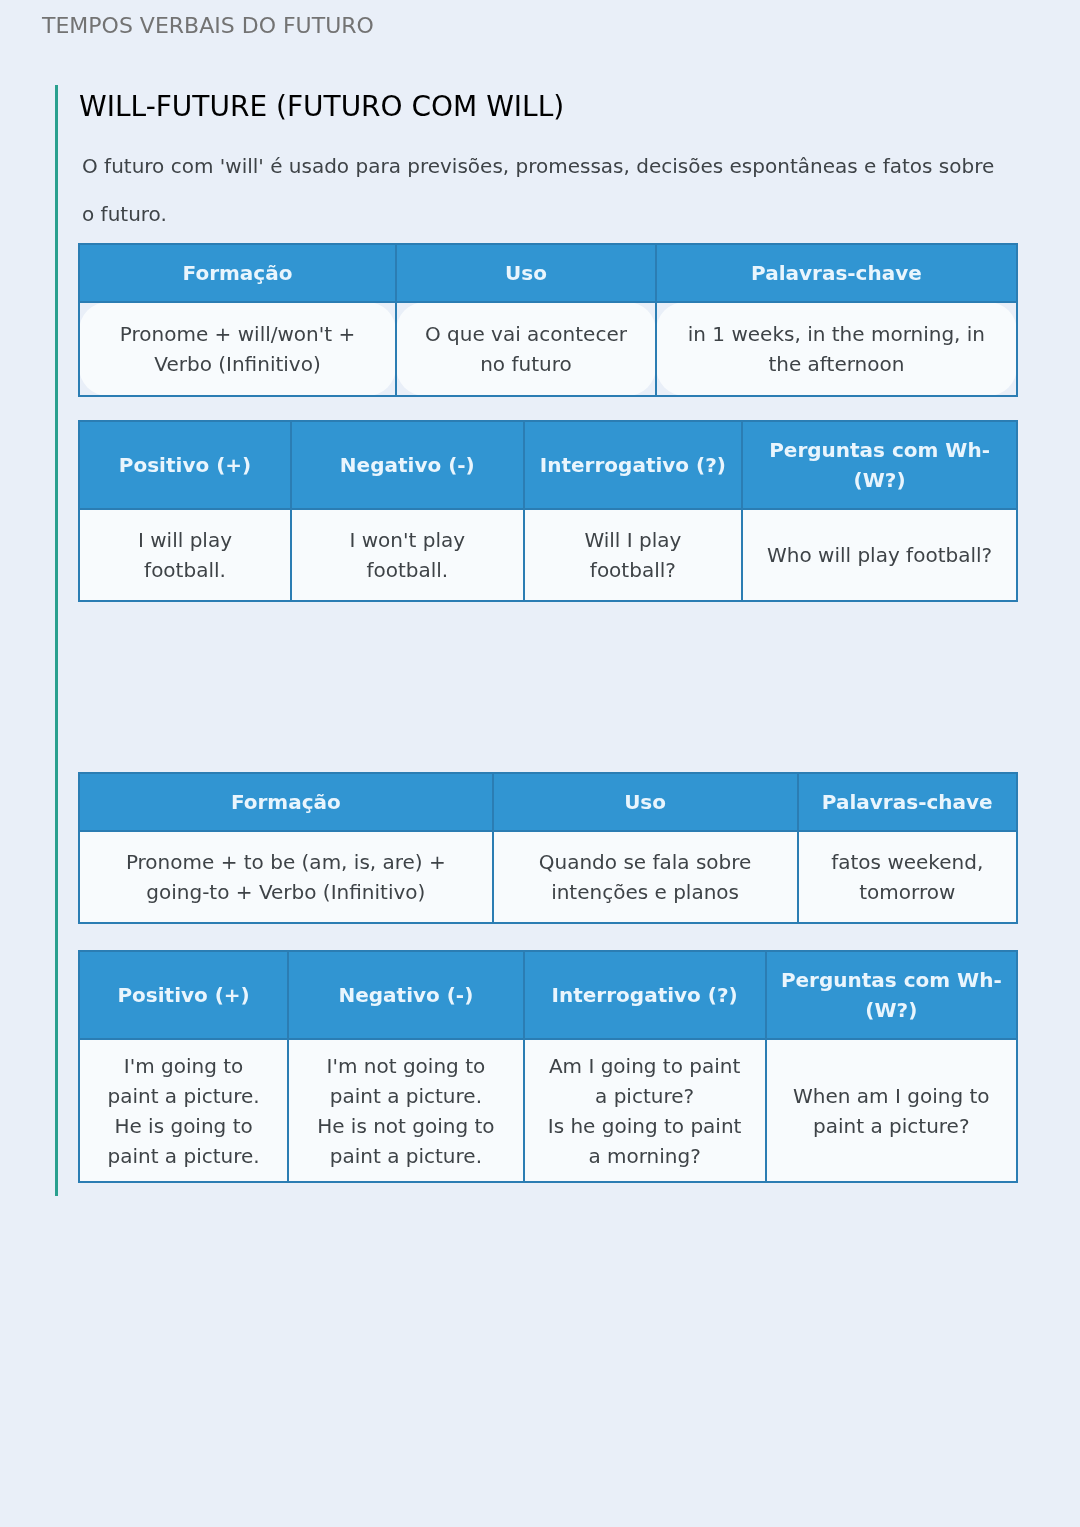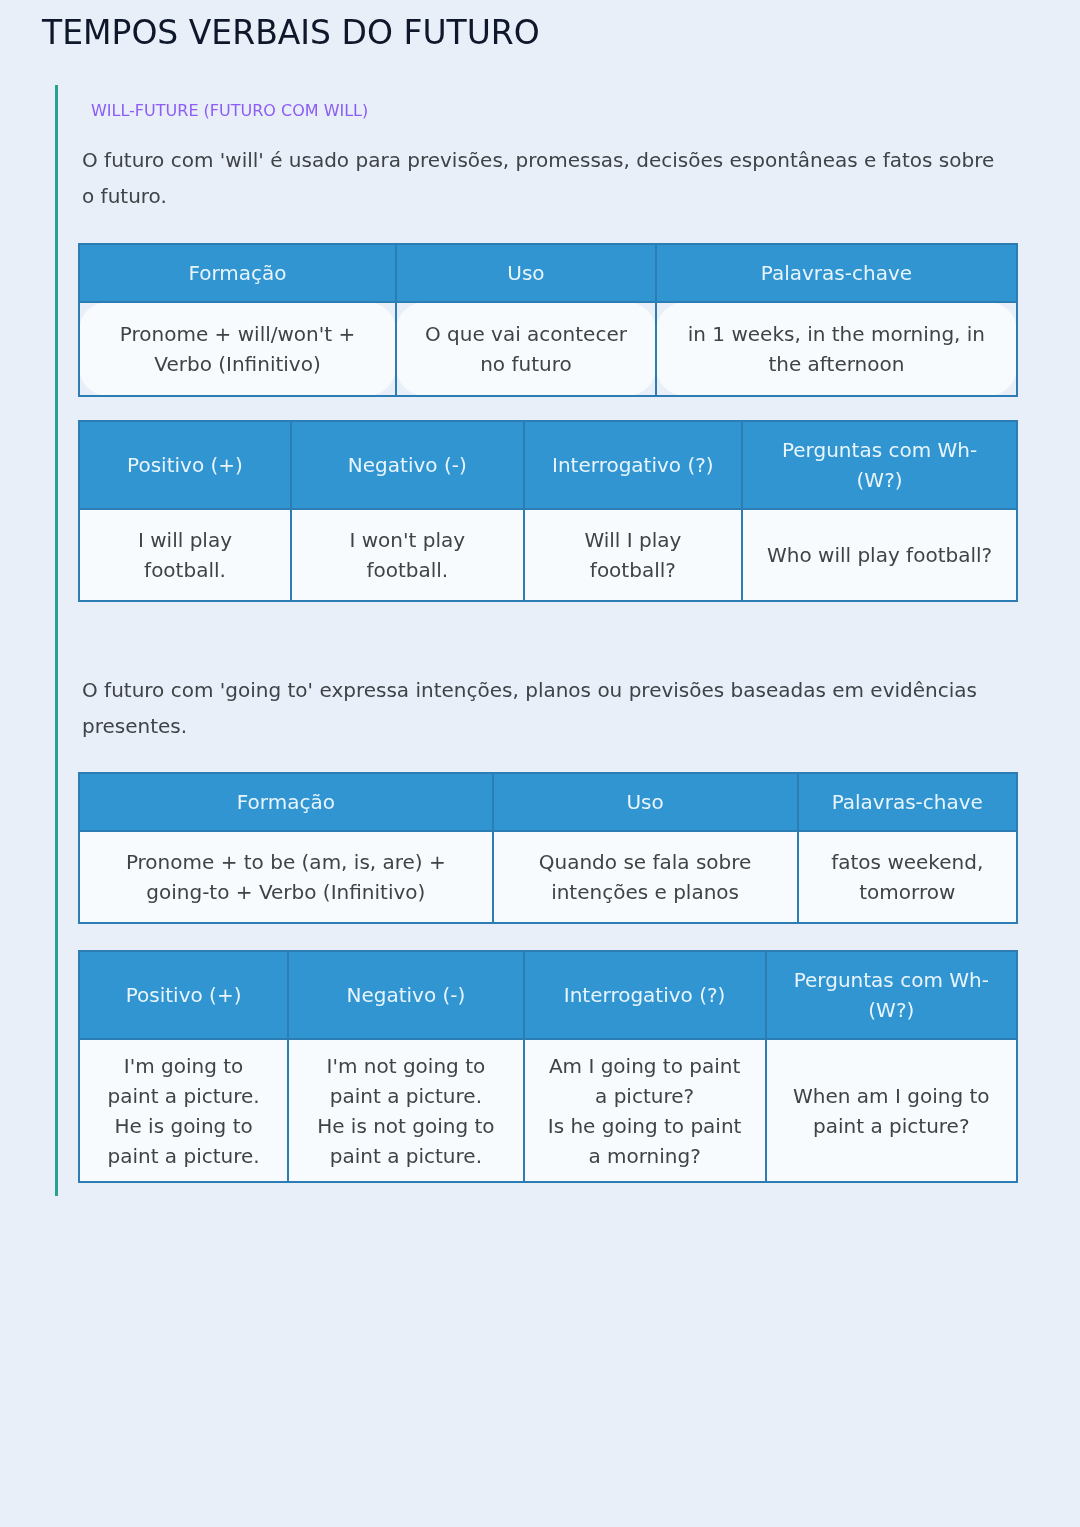--- a/index.html
+++ b/index.html
@@ -4,46 +4,46 @@
 <style>
   html,body{margin:0;padding:0;}
   body{
     width:1080px;height:1527px;position:relative;overflow:hidden;
     background:#e9eff8;
     font-family:"DejaVu Sans","Liberation Sans",sans-serif;
     color:#3e4347;
   }
   .page-title{
     position:absolute;left:42px;top:12px;
-    font-size:33px;line-height:1.25;font-weight:normal;
-    color:#0f172a;margin:0;
+    font-size:22px;line-height:1.25;font-weight:normal;
+    color:#737373;margin:0;
   }
   .content-block{
     position:absolute;left:55px;top:85px;width:970px;height:1111px;
     border-left:3px solid #2aa08f;
   }
   .tense{position:absolute;left:0;width:967px;}
   .tense-will{top:0;height:515px;}
   .tense-going{top:530px;height:655px;}
   .section-heading{
-    position:absolute;left:17px;top:0;margin:16px;
-    font-size:16px;font-weight:normal;color:#8b5cf6;line-height:1.3;
+    position:absolute;left:17px;top:0;margin:4px;
+    font-size:28px;font-weight:normal;color:#000000;line-height:1.3;
     white-space:nowrap;
   }
   .section-desc{
     position:absolute;left:24px;top:57px;margin:0;width:940px;
-    font-size:20px;line-height:36px;color:#3e4347;white-space:pre-line;
+    font-size:20px;line-height:48px;color:#3e4347;white-space:pre-line;
   }
   table.t{
     position:absolute;left:20px;width:940px;
     border-collapse:collapse;table-layout:fixed;
     border:2px solid #2b7db3;
   }
   table.t th{
-    background:#3195d2;color:#e9f5fd;font-weight:normal;
+    background:#3195d2;color:#e9f5fd;font-weight:bold;
     font-size:20px;line-height:30px;
     border:2px solid #2b7db3;text-align:center;vertical-align:middle;
     white-space:pre-line;padding:4px 10px;
   }
   table.t td{
     background:#f8fbfd;color:#3e4347;
     font-size:20px;line-height:30px;
     border:2px solid #2b7db3;text-align:center;vertical-align:middle;
     white-space:pre-line;padding:4px 10px;
   }
@@ -113,22 +113,20 @@
 football.</td>
           <td>Will I play
 football?</td>
           <td>Who will play football?</td>
         </tr>
       </tbody>
     </table>
   </section>
 
   <section class="tense tense-going">
-    <p class="section-desc">O futuro com 'going to' expressa intenções, planos ou previsões baseadas em evidências
-presentes.</p>
 
     <table class="t t-form2">
       <colgroup>
           <col style="width:44.1%">
           <col style="width:32.5%">
           <col style="width:23.4%">
         </colgroup>
       <thead>
         <tr>
           <th>Formação</th>

